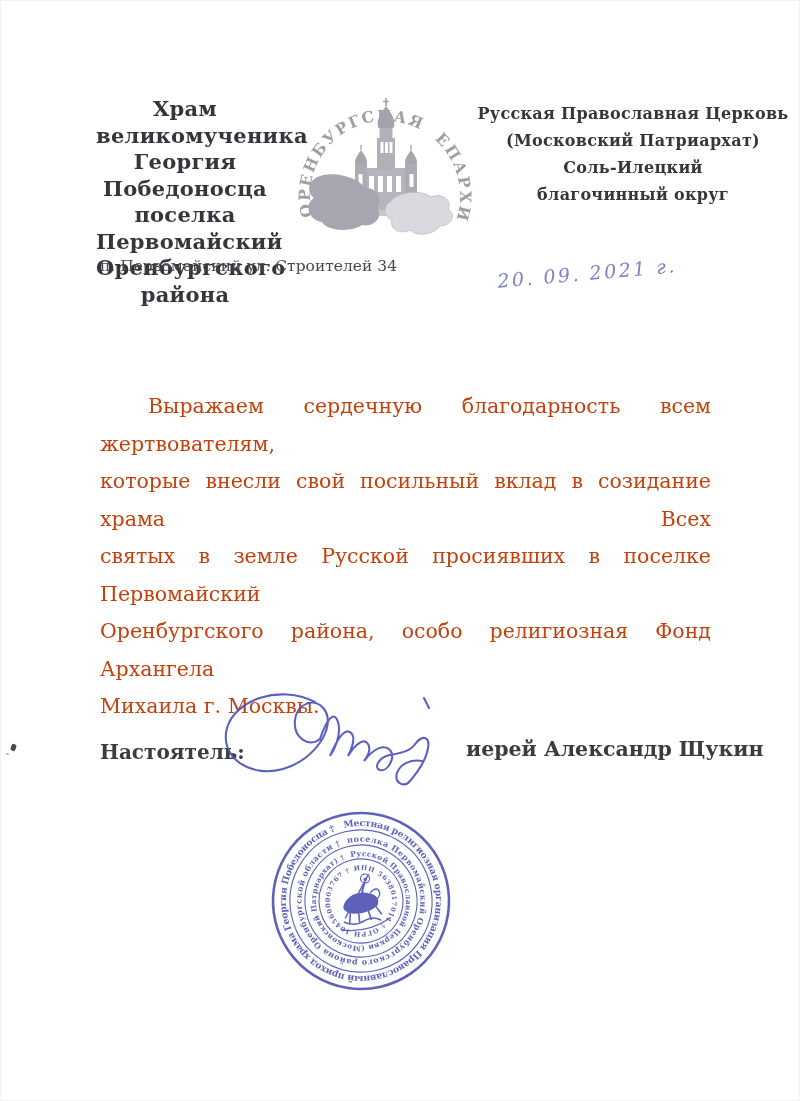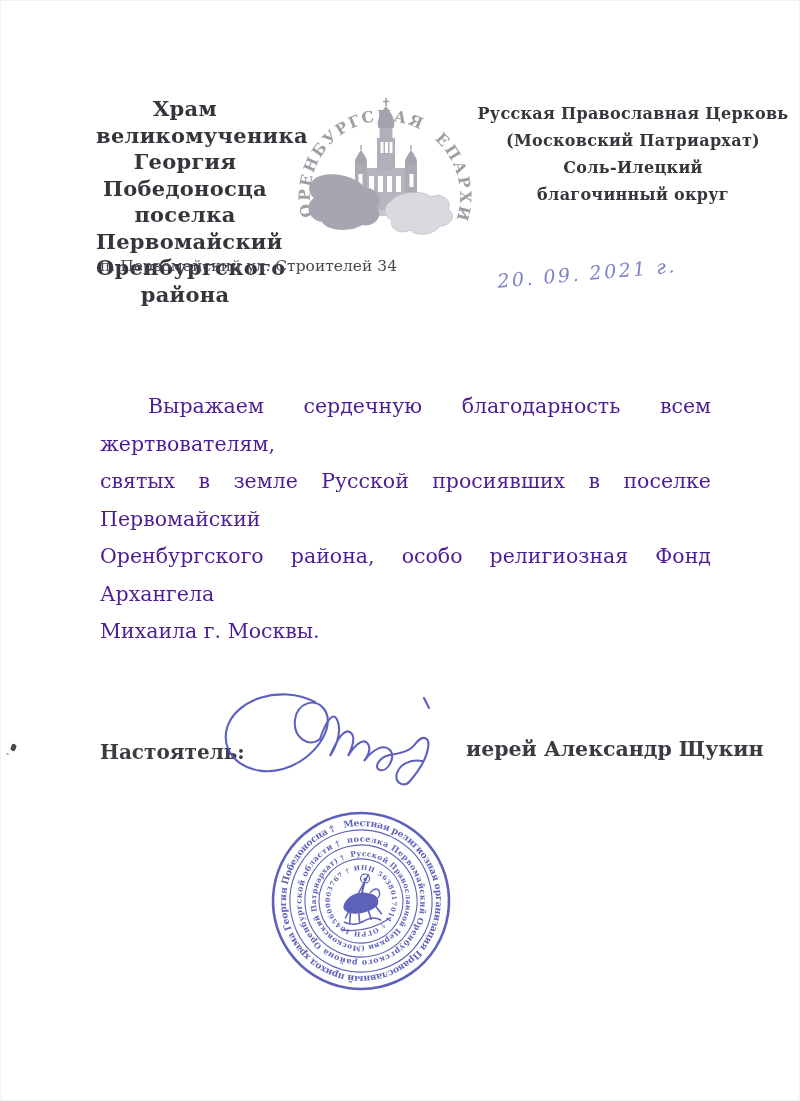--- a/index.html
+++ b/index.html
@@ -39,21 +39,21 @@
     position: absolute; left: 497px; top: 262px;
     font-size: 19px; font-style: italic;
     color: #7e81c6; letter-spacing: 2.5px;
     transform: rotate(-5deg);
     white-space: nowrap;
   }
 
   
   .letter-body {
     position: absolute; left: 100px; top: 388px; width: 611px;
-    font-size: 20.5px; line-height: 37.5px; color: #4c1d95;
+    font-size: 20.5px; line-height: 37.5px; color: #c2410c;
   }
   .bline { text-align: justify; text-align-last: justify; }
   .bline.first { text-indent: 48px; }
   .bline.last { text-align: left; text-align-last: left; }
 
   
   .role-label {
     position: absolute; left: 100px; top: 740px;
     font-size: 20px; font-weight: bold; color: #3a3c42;
   }
@@ -140,20 +140,21 @@
   </div>
 
   <div class="contact">
     <div>п. Первомайский ул. Строителей 34</div>
   </div>
 
   <div class="date-hw">20. 09. 2021 г.</div>
 
   <div class="letter-body">
     <div class="bline first">Выражаем сердечную благодарность всем жертвователям,</div>
+    <div class="bline">которые внесли свой посильный вклад в созидание храма Всех</div>
     <div class="bline">святых в земле Русской просиявших в поселке Первомайский</div>
     <div class="bline">Оренбургского района, особо религиозная Фонд Архангела</div>
     <div class="bline last">Михаила г. Москвы.</div>
   </div>
 
   <div class="role-label">Настоятель:</div>
 
   <svg class="signature-svg" viewBox="0 0 255 112">
     <g fill="none" stroke="#4b50bb" stroke-width="2.1" stroke-linecap="round" opacity="0.9">
       <path d="M 100,22 C 64,4 20,20 12,48 C 4,78 36,98 68,89 C 100,80 122,46 109,29 C 100,17 82,23 80,40 C 78,58 94,68 105,59"></path>

